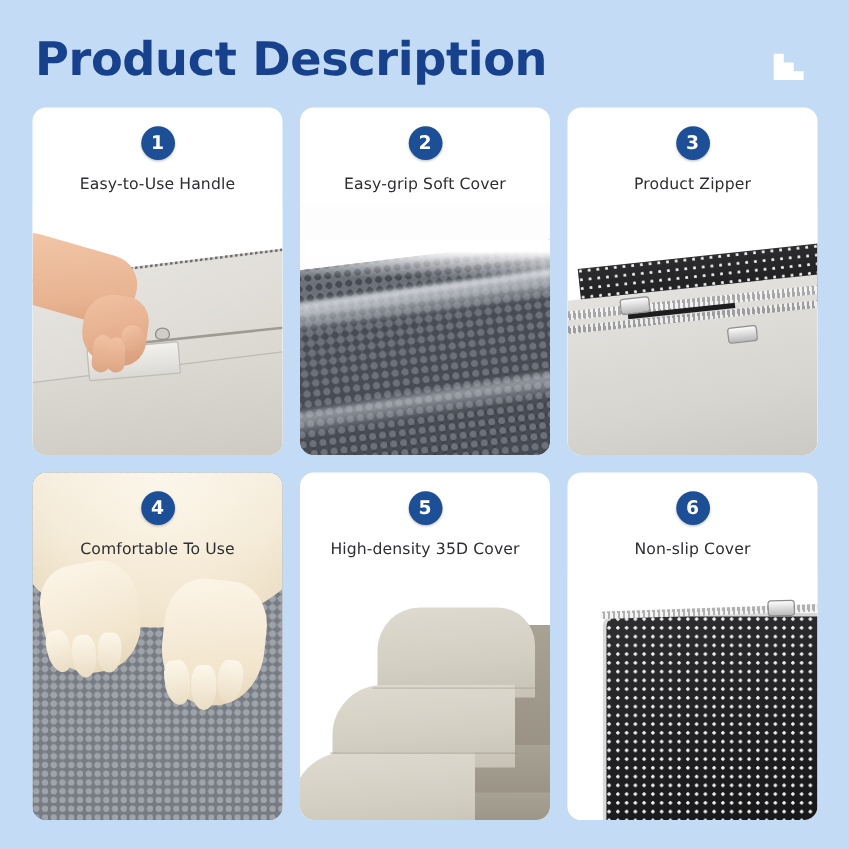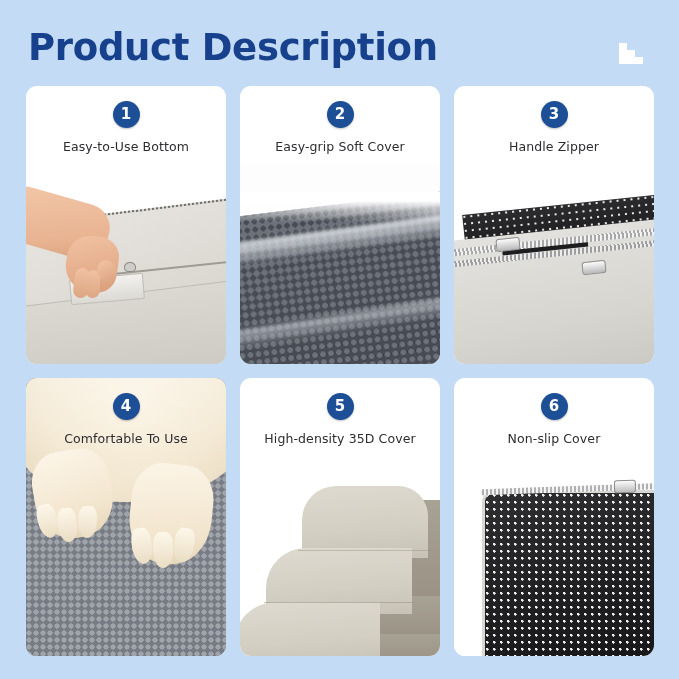--- a/index.html
+++ b/index.html
@@ -386,21 +386,21 @@
         <div class="zip-pull"></div>
         <div class="handle"></div>
         <div class="arm"></div>
         <div class="hand"></div>
         <div class="finger f1"></div>
         <div class="finger f2"></div>
         <div class="finger thumb"></div>
       </div>
       <div class="card-label-zone">
         <div class="badge">1</div>
-        <div class="card-title">Easy-to-Use Bottom</div>
+        <div class="card-title">Easy-to-Use Handle</div>
       </div>
     </div>
 
     <div class="card">
       <div class="photo lower ph2">
         <div class="fab"></div>
         <div class="fold"></div>
         <div class="fold2"></div>
         <div class="edgefade"></div>
       </div>
@@ -415,21 +415,21 @@
         <div class="blackfab"></div>
         <div class="greyfab"></div>
         <div class="gap"></div>
         <div class="teeth"></div>
         <div class="teeth2"></div>
         <div class="slider s1"></div>
         <div class="slider s2"></div>
       </div>
       <div class="card-label-zone">
         <div class="badge">3</div>
-        <div class="card-title">Handle Zipper</div>
+        <div class="card-title">Product Zipper</div>
       </div>
     </div>
 
     <div class="card">
       <div class="photo full ph4">
         <div class="knit"></div>
         <div class="fur"></div>
         <div class="paw pawL"></div>
         <div class="paw pawR"></div>
         <div class="toe tl1"></div>

